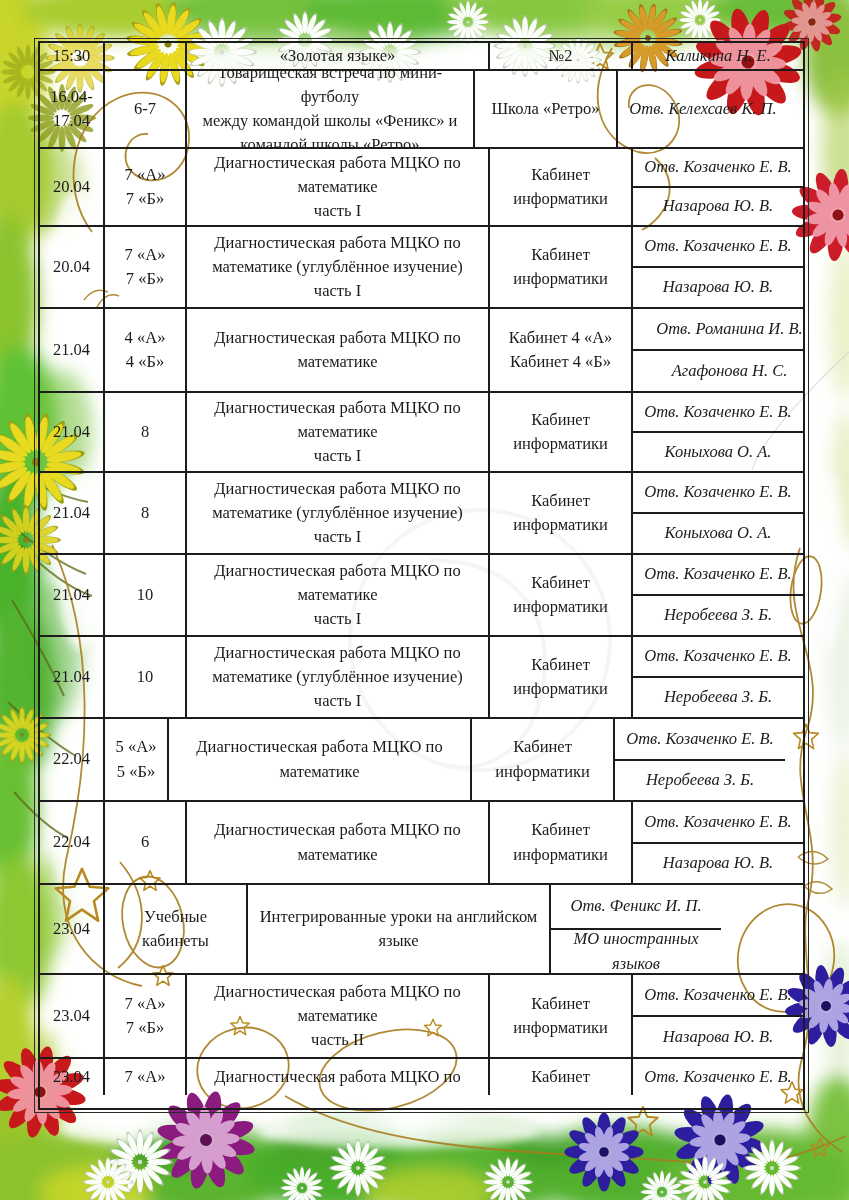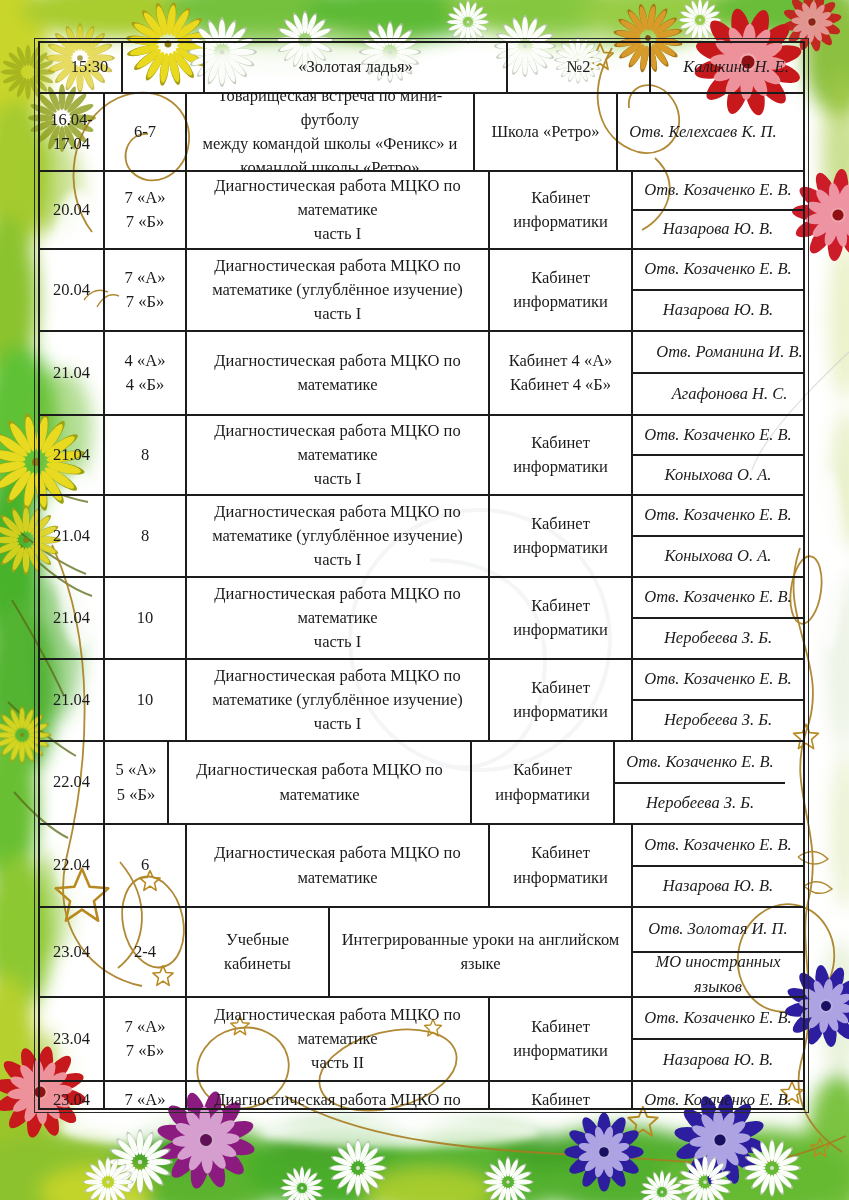--- a/index.html
+++ b/index.html
@@ -320,24 +320,24 @@
   <g transform="translate(662,1192) scale(.6)">
     <use href="#daisy16" fill="#b9c4b4" opacity=".8" transform="scale(1.08)"></use>
         <use href="#daisy16" fill="#fbfdf8"></use>
         <circle r="2.5" fill="#d8ddd0"></circle>
   </g>
 </svg>
 
 <div class="outer-frame"></div>
 
 <div class="schedule" id="schedule-table">
-      <div class="t-row" style="height: 51px; padding-left: 18px;">
+      <div class="t-row" style="height: 28px;">
         <div class="t-cell" style="width: 65px;">15:30</div>
         <div class="t-cell" style="width: 82px;"></div>
-        <div class="t-cell" style="width: 303px;">«Золотая ладья»</div>
+        <div class="t-cell" style="width: 303px;">«Золотая языке»</div>
         <div class="t-cell" style="width: 143px;">№2</div>
         <div class="t-cell resp" style="width: 170px;"><div class="sub">Каликина Н. Е.</div></div>
       </div>
       <div class="t-row" style="height: 78px;">
         <div class="t-cell" style="width: 65px;">16.04-
 17.04</div>
         <div class="t-cell" style="width: 82px;">6-7</div>
         <div class="t-cell" style="width: 288px;">Товарищеская встреча по мини-футболу
 между командой школы «Феникс» и
 командой школы «Ретро»</div>
@@ -430,26 +430,25 @@
         <div class="t-cell" style="width: 65px;">22.04</div>
         <div class="t-cell" style="width: 82px;">6</div>
         <div class="t-cell" style="width: 303px;">Диагностическая работа МЦКО по
 математике</div>
         <div class="t-cell" style="width: 143px;">Кабинет
 информатики</div>
         <div class="t-cell resp" style="width: 170px;"><div class="sub">Отв. Козаченко Е. В.</div><div class="sub">Назарова Ю. В.</div></div>
       </div>
       <div class="t-row" style="height: 90px;">
         <div class="t-cell" style="width: 65px;">23.04</div>
-        <div class="t-cell" style="width: 82px;">2-4</div>
         <div class="t-cell" style="width: 143px;">Учебные
 кабинеты</div>
         <div class="t-cell" style="width: 303px;">Интегрированные уроки на английском
 языке</div>
-        <div class="t-cell resp" style="width: 170px;"><div class="sub">Отв. Золотая И. П.</div><div class="sub">МО иностранных
+        <div class="t-cell resp" style="width: 170px;"><div class="sub">Отв. Феникс И. П.</div><div class="sub">МО иностранных
 языков</div></div>
       </div>
       <div class="t-row" style="height: 84px;">
         <div class="t-cell" style="width: 65px;">23.04</div>
         <div class="t-cell" style="width: 82px;">7 «А»
 7 «Б»</div>
         <div class="t-cell" style="width: 303px;">Диагностическая работа МЦКО по
 математике
 часть II</div>
         <div class="t-cell" style="width: 143px;">Кабинет

